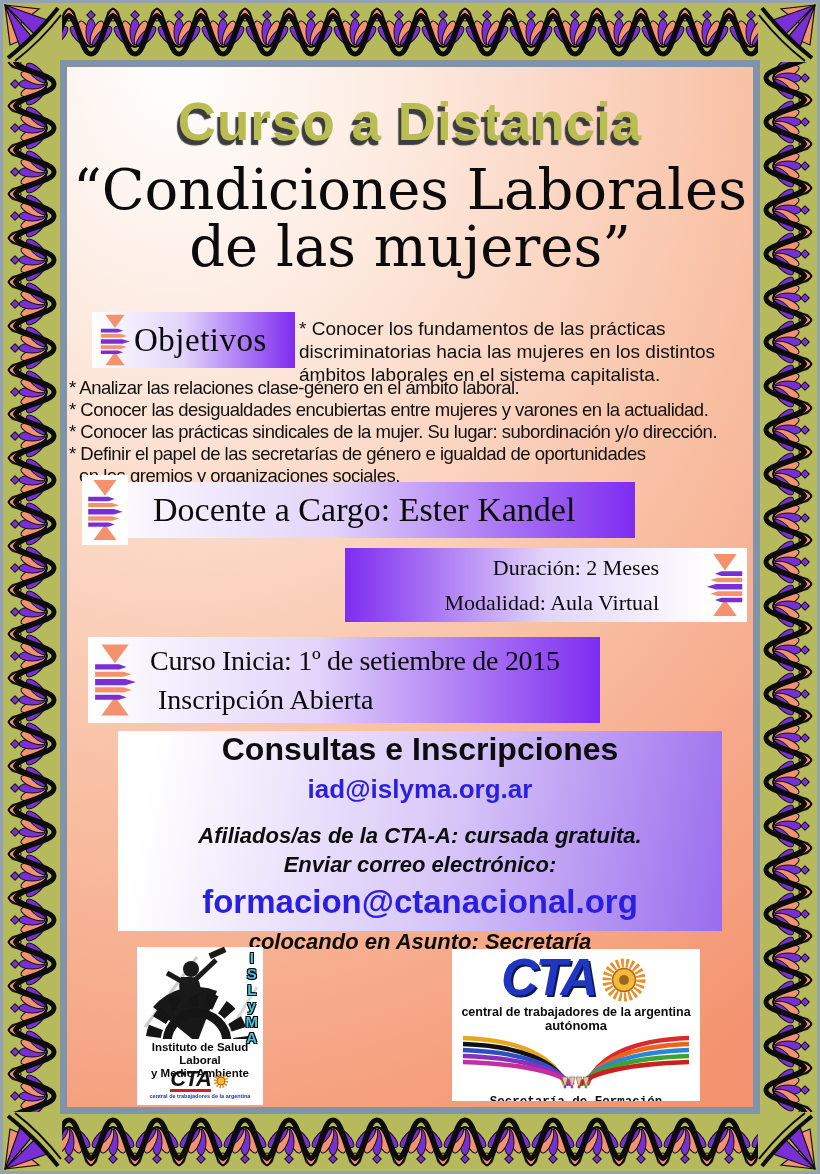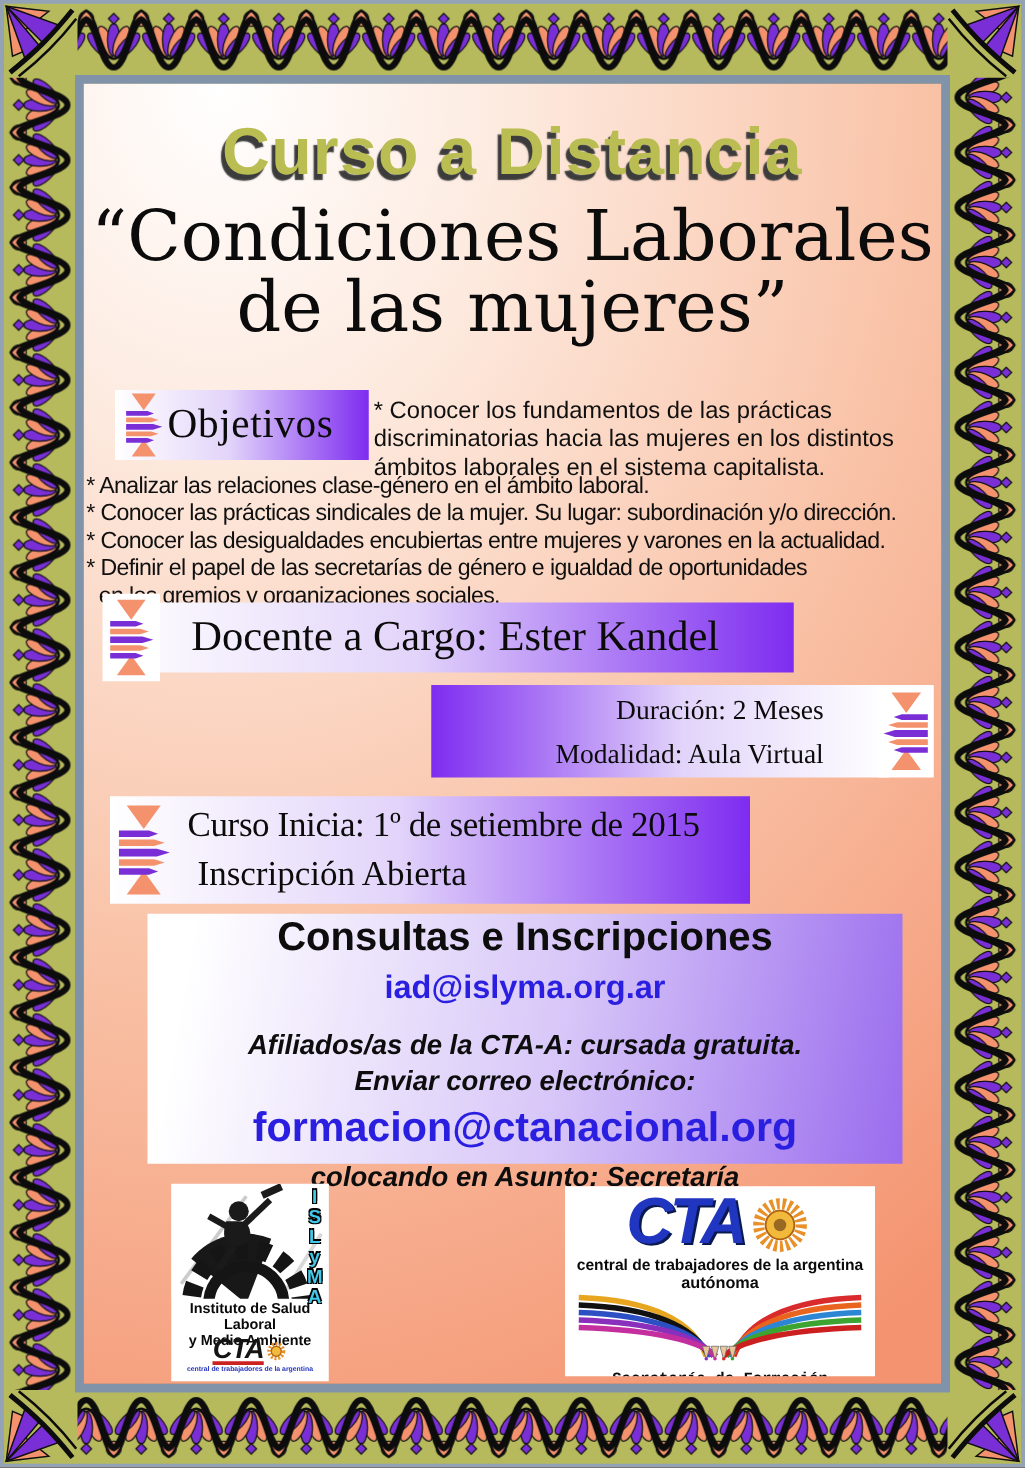--- a/index.html
+++ b/index.html
@@ -1,16 +1,16 @@
 <!DOCTYPE html>
 <html><head>
 <meta charset="utf-8">
 <style>
   html,body{margin:0;padding:0;background:#666;}
-  .poster{position:relative;width:820px;height:1174px;overflow:hidden;background:#4c1d95;font-family:"Liberation Sans",sans-serif;}
+  .poster{position:relative;width:820px;height:1174px;overflow:hidden;background:#fef9c3;font-family:"Liberation Sans",sans-serif;}
   .border-svg{position:absolute;left:0;top:0;}
   .content{position:absolute;left:67px;top:67px;width:686px;height:1040px;overflow:hidden;
     background:radial-gradient(140% 115% at 16% 0%, #ffffff 0%, #fdeadf 24%, #f9c3a8 58%, #f4936f 100%);}
   
   .title{position:absolute;left:0;top:24px;width:100%;text-align:center;
     font-size:53px;font-weight:900;letter-spacing:1px;color:#b9bd52;
     text-shadow:-3px 5px 1px #3c3c3c;}
   .subtitle{position:absolute;left:0;top:94px;width:100%;text-align:center;
     font-family:"DejaVu Serif",serif;font-size:56px;line-height:1.02;color:#0b0b0b;}
   
@@ -160,22 +160,22 @@
         </svg>
       <span class="objetivos-label">Objetivos</span>
     </div>
     <div class="intro">
       <div>* Conocer los fundamentos de las prácticas</div>
       <div>discriminatorias hacia las mujeres en los distintos</div>
       <div>ámbitos laborales en el sistema capitalista.</div>
     </div>
     <div class="bullets">
       <div>* Analizar las relaciones clase-género en el ámbito laboral.</div>
+      <div>* Conocer las desigualdades encubiertas entre mujeres y varones en la actualidad.</div>
       <div>* Conocer las prácticas sindicales de la mujer. Su lugar: subordinación y/o dirección.</div>
-      <div>* Conocer las desigualdades encubiertas entre mujeres y varones en la actualidad.</div>
       <div>* Definir el papel de las secretarías de género e igualdad de oportunidades</div>
       <div class="cont">en los gremios y organizaciones sociales.</div>
     </div>
 
     <div class="banner grad-wp banner-docente">
       <div class="icon-box" style="left:-3px;top:-7px;width:46px;height:70px;">
         <svg class="orn" width="40" height="62" viewBox="0 0 44 70">
             <use href="#ornIcon"></use>
           </svg>
       </div>

